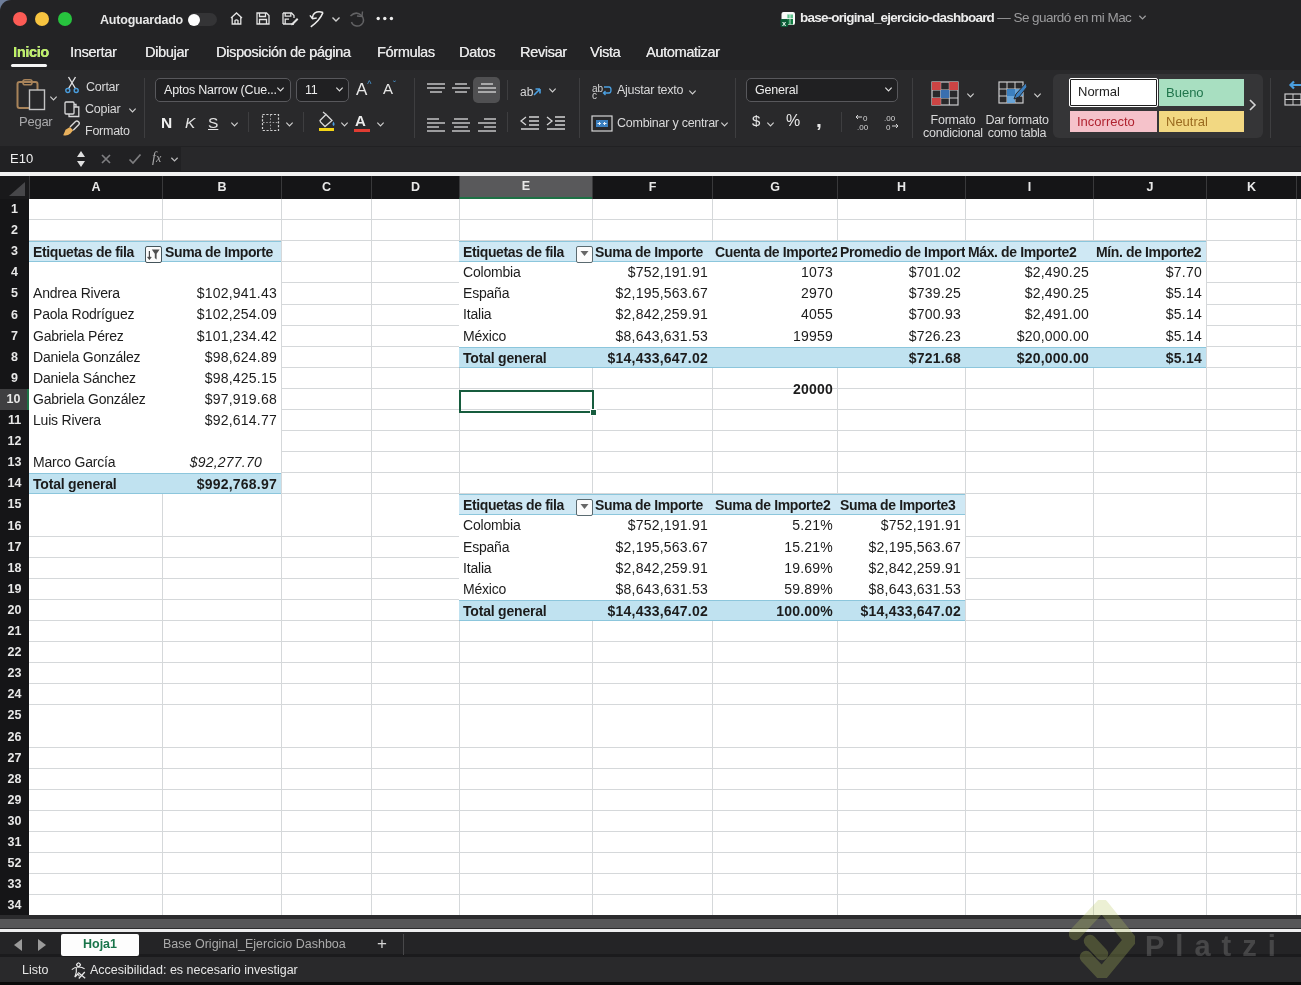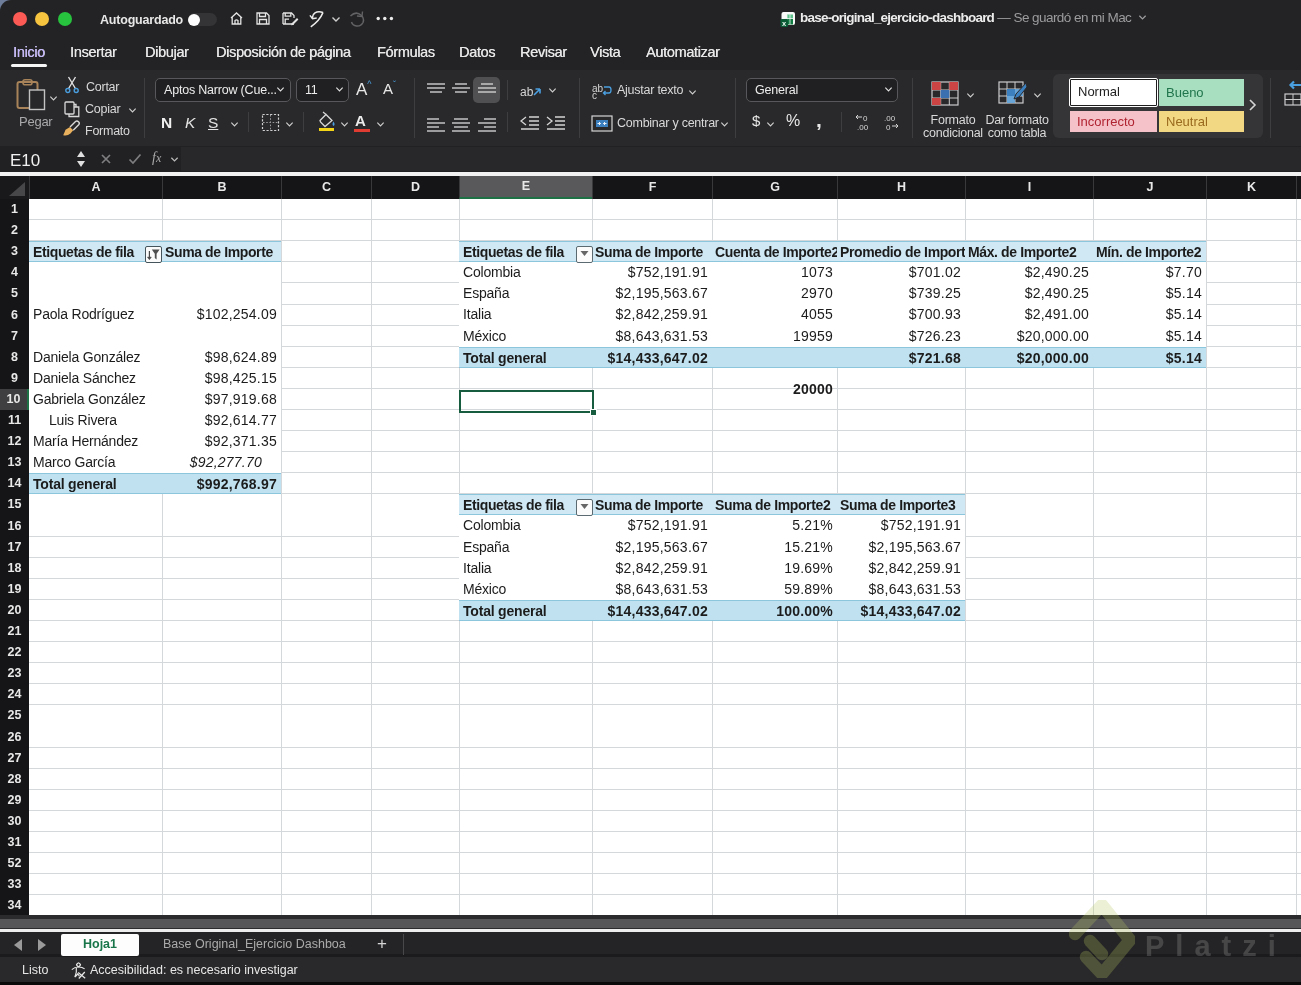--- a/index.html
+++ b/index.html
@@ -95,21 +95,21 @@
   <text x="4.2" y="14.6" font-size="7.5" font-weight="bold" fill="#e8f5ee" text-anchor="middle" font-family="Liberation Sans">x</text>
 </svg>
 <span style="margin-left:20px; font-weight:bold; letter-spacing:-0.78px;">base-original_ejercicio-dashboard</span><span style="color:#9c9c9e; letter-spacing:-0.55px;"> — Se guardó en mi Mac</span>
 <svg style="margin-left:3px; margin-bottom:1px;" width="9" height="7" viewBox="0 0 10 7" fill="none" stroke="#9c9c9e" stroke-width="1.4">
         <path d="M1.5 1.5 L5 5 L8.5 1.5"></path>
       </svg>
 </div>
 </div>
 
 <div class="abs" id="tabrow">
-  <div class="rtab" style="left:13px; font-weight:normal; color:#c4b5fd;">Inicio</div>
+  <div class="rtab" style="left:13px; font-weight:bold; color:#bef264;">Inicio</div>
   <div class="abs" style="left:11px; top:26px; width:36px; height:2.5px; background:#f5f5f5; border-radius:2px;"></div>
   <div class="rtab" style="left:70px;">Insertar</div>
   <div class="rtab" style="left:145px;">Dibujar</div>
   <div class="rtab" style="left:216px;">Disposición de página</div>
   <div class="rtab" style="left:377px;">Fórmulas</div>
   <div class="rtab" style="left:459px;">Datos</div>
   <div class="rtab" style="left:520px;">Revisar</div>
   <div class="rtab" style="left:590px;">Vista</div>
   <div class="rtab" style="left:646px;">Automatizar</div>
 </div>
@@ -324,21 +324,21 @@
 <svg class="abs" style="left:1283px; top:10px;" width="18" height="26" viewBox="0 0 18 26">
  <rect x="2" y="14" width="16" height="11" fill="none" stroke="#cccccd" stroke-width="1.2"></rect>
  <path d="M2 19.5 L18 19.5 M10 14 L10 25" stroke="#cccccd" stroke-width="1"></path>
  <path d="M18 5 L8 5 M11 1.5 L7.5 5 L11 8.5" stroke="#4a9fe0" stroke-width="2.2" fill="none"></path>
 </svg>
 <div class="rlabel" style="left:1285px; top:43px;margin-left:32px;">Ins</div>
 </div>
 </div>
 
 <div class="abs" id="fbar">
-  <div class="abs" style="left:10px; top:5px; font-size:17px; color:#f0f0f0;">E10</div>
+  <div class="abs" style="left:10px; top:5px; font-size:13px; color:#f0f0f0;">E10</div>
   <div class="abs" style="left:181px; top:1px; width:1120px; height:24px; background:#28282a;"></div>
   <svg class="abs" style="left:76px; top:4px;" width="10" height="18" viewBox="0 0 10 18">
     <polygon points="5,1 9,7 1,7" fill="#e0e0e0"></polygon>
     <polygon points="5,17 9,11 1,11" fill="#e0e0e0"></polygon>
   </svg>
   <svg class="abs" style="left:100px; top:7px;" width="12" height="12" viewBox="0 0 12 12" stroke="#7e7e80" stroke-width="1.7">
       <path d="M2 2 L10 10 M10 2 L2 10"></path>
     </svg>
   <svg class="abs" style="left:128px; top:7px;" width="14" height="12" viewBox="0 0 14 12" fill="none" stroke="#7e7e80" stroke-width="1.7">
       <path d="M1.5 6.5 L5 10 L12.5 1.5"></path>
@@ -384,43 +384,47 @@
   <div class="vline" style="left:1093px;"></div>
   <div class="vline" style="left:1206px;"></div>
   <div class="vline" style="left:1296px;"></div>
   </div>
   <div id="tables">
 <div class="ptable" style="left:29px; top:42.2px; width:252px; height:253.2px;">
 <div class="prow bluerow hdr" style="top:0.0px; border-top:1px solid #8cc6dc; border-bottom:1px solid #8cc6dc; height:21.1px;">
 <div class="pcell " style="left:0px; width:133px; padding-left:4px;">Etiquetas de fila</div>
 <div class="pcell" style="left:133px; width:119px; padding-left:3px;">Suma de Importe</div>
 </div>
+<div class="prow" style="top:42.2px;">
+<div class="pcell " style="left:0px; width:133px; padding-left:4px;">Andrea Rivera</div>
+<div class="pcell num" style="left:133px; width:119px; padding-right:4px;">$102,941.43</div>
+</div>
 <div class="prow" style="top:63.3px;">
 <div class="pcell " style="left:0px; width:133px; padding-left:4px;">Paola Rodríguez</div>
 <div class="pcell num" style="left:133px; width:119px; padding-right:4px;">$102,254.09</div>
 </div>
+<div class="prow" style="top:84.4px;">
+<div class="pcell " style="left:0px; width:133px; padding-left:4px;">Gabriela Pérez</div>
+<div class="pcell num" style="left:133px; width:119px; padding-right:4px;">$101,234.42</div>
+</div>
 <div class="prow" style="top:105.5px;">
 <div class="pcell " style="left:0px; width:133px; padding-left:4px;">Daniela González</div>
 <div class="pcell num" style="left:133px; width:119px; padding-right:4px;">$98,624.89</div>
 </div>
 <div class="prow" style="top:126.6px;">
 <div class="pcell " style="left:0px; width:133px; padding-left:4px;">Daniela Sánchez</div>
 <div class="pcell num" style="left:133px; width:119px; padding-right:4px;">$98,425.15</div>
 </div>
 <div class="prow" style="top:147.7px;">
 <div class="pcell " style="left:0px; width:133px; padding-left:4px;">Gabriela González</div>
 <div class="pcell num" style="left:133px; width:119px; padding-right:4px;">$97,919.68</div>
 </div>
 <div class="prow" style="top:168.8px;">
-<div class="pcell " style="left:0px; width:133px; padding-left:20px;">Luis Rivera</div>
+<div class="pcell " style="left:0px; width:133px; padding-left:4px;">Luis Rivera</div>
 <div class="pcell num" style="left:133px; width:119px; padding-right:4px;">$92,614.77</div>
-</div>
-<div class="prow" style="top:189.9px;">
-<div class="pcell " style="left:0px; width:133px; padding-left:4px;">María Hernández</div>
-<div class="pcell num" style="left:133px; width:119px; padding-right:4px;">$92,371.35</div>
 </div>
 <div class="prow" style="top:211.0px;">
 <div class="pcell " style="left:0px; width:133px; padding-left:4px;">Marco García</div>
 <div class="pcell num" style="left:118px; width:119px; padding-right:4px;font-style:italic;">$92,277.70</div>
 </div>
 <div class="prow totalrow" style="top:232.1px; border-top:1px solid #8cc6dc; border-bottom:1px solid #8cc6dc;">
 <div class="pcell " style="left:0px; width:133px; padding-left:4px;">Total general</div>
 <div class="pcell num" style="left:133px; width:119px; padding-right:4px;">$992,768.97</div>
 </div>
 <div style="position:absolute; left:115.5px; top:5px; width:17px; height:17px; background:#fbfbfb; border:1.2px solid #44545a; border-radius:2px;">

